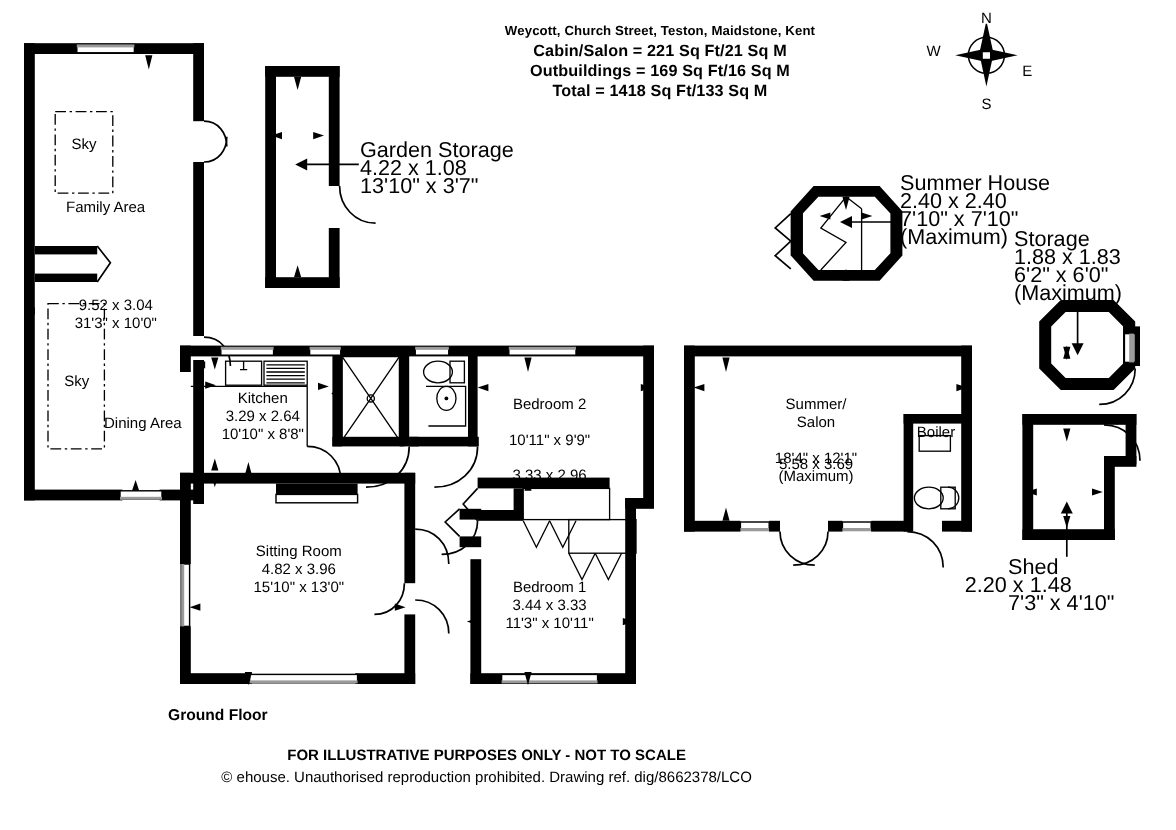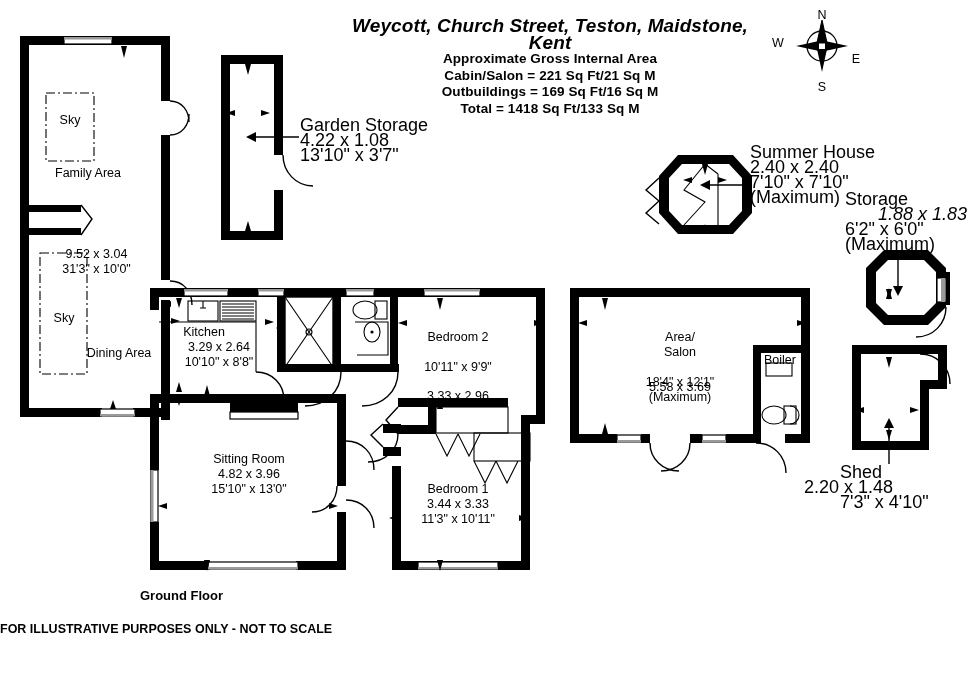--- a/index.html
+++ b/index.html
@@ -24,21 +24,21 @@
     position: absolute;
     left: 330px;
     top: 18px;
     width: 440px;
     text-align: center;
     font-weight: bold;
     font-size: 13.5px;
     line-height: 16.5px;
     letter-spacing: 0.1px;
   }
-  .title-block .main-title { font-size: 19px; font-style: italic; }
+  .title-block .main-title { font-size: 11px; }
 
   .room-label {
     position: absolute;
     text-align: center;
     font-size: 12.5px;
     line-height: 15px;
     white-space: nowrap;
     color: #000;
   }
 
@@ -55,20 +55,21 @@
     left: 140px;
     top: 588px;
     font-weight: bold;
     font-size: 13px;
   }
   .footer {
     position: absolute;
     left: 0;
     top: 620px;
     width: 811px;
+    text-align: center;
   }
   .footer .f1 { font-weight: bold; font-size: 12.5px; line-height: 19px; }
   .footer .f2 { font-size: 12.5px; line-height: 19px; }
   .footer .f3 { font-size: 12.5px; line-height: 19px; }
 
   
   svg.plan {
     position: absolute;
     left: 0; top: 0;
     width: 980px;
@@ -84,21 +85,20 @@
   .leader { stroke: #000000; stroke-width: 1.4; fill: none; }
   .compass-line { stroke: #000000; stroke-width: 1.3; fill: none; }
 </style>
 </head>
 <body>
 
 <div id="page">
 
 <div class="title-block">
   <div class="main-title">Weycott, Church Street, Teston, Maidstone, Kent</div>
-  <div>Approximate Gross Internal Area</div>
   <div>Cabin/Salon = 221 Sq Ft/21 Sq M</div>
   <div>Outbuildings = 169 Sq Ft/16 Sq M</div>
   <div>Total = 1418 Sq Ft/133 Sq M</div>
 </div>
 
 <svg class="plan" viewBox="0 0 980 692">
 
   <g>
 
     <rect class="wall" x="20" y="36" width="150" height="9"></rect>
@@ -388,21 +388,21 @@
 <div class="room-label" style="left:768px; top:36px; width:20px;">W</div>
 
 <div class="room-label" style="left:40px; top:113px; width:60px;">Sky</div>
 <div class="room-label" style="left:28px; top:166px; width:120px;">Family Area</div>
 
 <div class="room-label" style="left:29px; top:247px; width:135px;">9.52 x 3.04</div>
 <div class="room-label" style="left:29px; top:262px; width:135px;">31'3" x 10'0"</div>
 <div class="room-label" style="left:34px; top:311px; width:60px;">Sky</div>
 <div class="room-label" style="left:64px; top:346px; width:110px;">Dining Area</div>
 
-<div class="room-label" style="left:150px; top:325px; width:108px;">Kitchen</div>
+<div class="room-label" style="left:165px; top:325px; width:108px;">Kitchen</div>
 <div class="room-label" style="left:165px; top:340px; width:108px;">3.29 x 2.64</div>
 <div class="room-label" style="left:165px; top:355px; width:108px;">10'10" x 8'8"</div>
 
 <div class="room-label" style="left:404px; top:330px; width:108px;">Bedroom 2</div>
 <div class="room-label" style="left:404px; top:345px; width:108px;margin-top:44px;">3.33 x 2.96</div>
 <div class="room-label" style="left:404px; top:360px; width:108px;">10'11" x 9'9"</div>
 
 <div class="room-label" style="left:404px; top:482px; width:108px;">Bedroom 1</div>
 <div class="room-label" style="left:404px; top:497px; width:108px;">3.44 x 3.33</div>
 <div class="room-label" style="left:404px; top:512px; width:108px;">11'3" x 10'11"</div>
@@ -413,36 +413,37 @@
 
 <div class="callout-label" style="left:300px; top:118px; width:100px;">Garden Storage</div>
 <div class="callout-label" style="left:300px; top:133px; width:100px;">4.22 x 1.08</div>
 <div class="callout-label" style="left:300px; top:148px; width:100px;">13'10" x 3'7"</div>
 
 <div class="callout-label" style="left:750px; top:145px; width:108px;">Summer House</div>
 <div class="callout-label" style="left:750px; top:160px; width:108px;">2.40 x 2.40</div>
 <div class="callout-label" style="left:750px; top:175px; width:108px;">7'10" x 7'10"</div>
 <div class="callout-label" style="left:750px; top:190px; width:108px;">(Maximum)</div>
 
-<div class="room-label" style="left:625px; top:330px; width:110px;">Area/</div>
+<div class="room-label" style="left:625px; top:330px; width:110px;">Summer/</div>
 <div class="room-label" style="left:625px; top:345px; width:110px;text-align:center;">Salon</div>
 <div class="room-label" style="left:625px; top:360px; width:110px;margin-top:20px;">5.58 x 3.69</div>
 <div class="room-label" style="left:625px; top:375px; width:110px;">18'4" x 12'1"</div>
 <div class="room-label" style="left:625px; top:390px; width:110px;">(Maximum)</div>
 
 <div class="room-label" style="left:745px; top:353px; width:70px;">Boiler</div>
 
 <div class="callout-label" style="left:845px; top:192px; width:100px;">Storage</div>
-<div class="callout-label" style="left:878px; top:207px; width:100px;font-style:italic;">1.88 x 1.83</div>
+<div class="callout-label" style="left:845px; top:207px; width:100px;">1.88 x 1.83</div>
 <div class="callout-label" style="left:845px; top:222px; width:100px;">6'2" x 6'0"</div>
 <div class="callout-label" style="left:845px; top:237px; width:100px;">(Maximum)</div>
 
 <div class="callout-label" style="left:840px; top:465px; width:100px;">Shed</div>
 <div class="callout-label" style="left:804px; top:480px; width:100px;">2.20 x 1.48</div>
 <div class="callout-label" style="left:840px; top:495px; width:100px;">7'3" x 4'10"</div>
 
 <div class="ground-floor">Ground Floor</div>
 
 <div class="footer">
   <div class="f1">FOR ILLUSTRATIVE PURPOSES ONLY - NOT TO SCALE</div>
+  <div class="f3">© ehouse. Unauthorised reproduction prohibited. Drawing ref. dig/8662378/LCO</div>
 </div>
 
 </div>
 
 </body></html>

